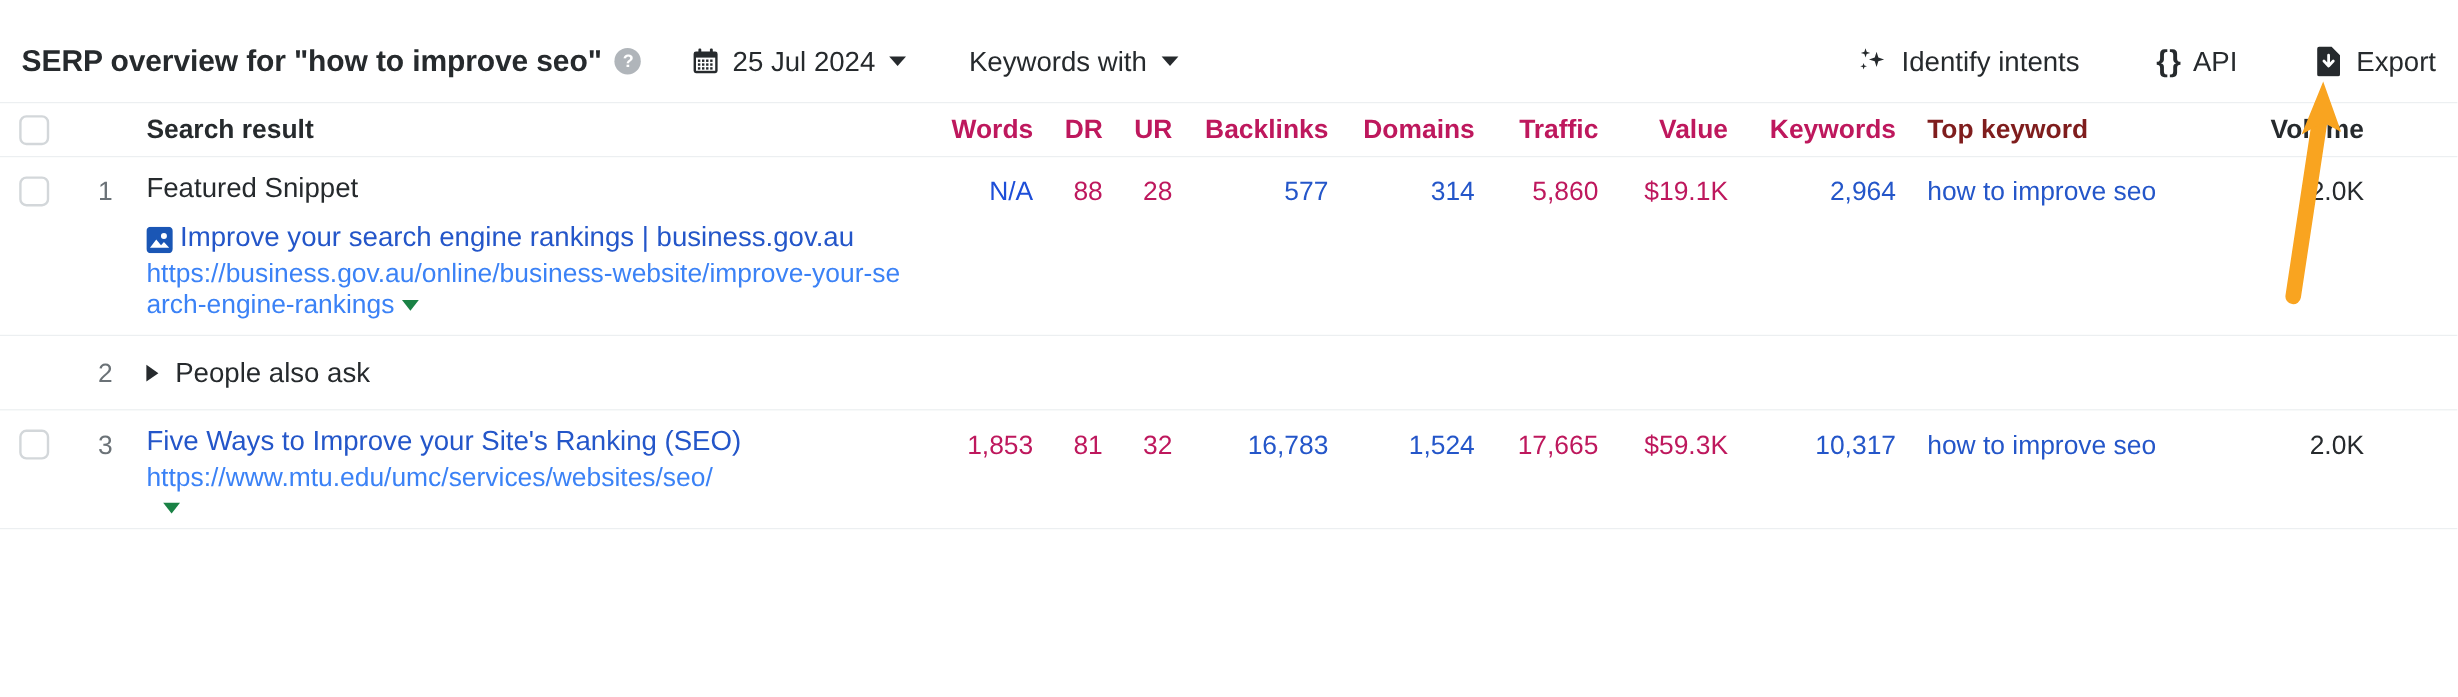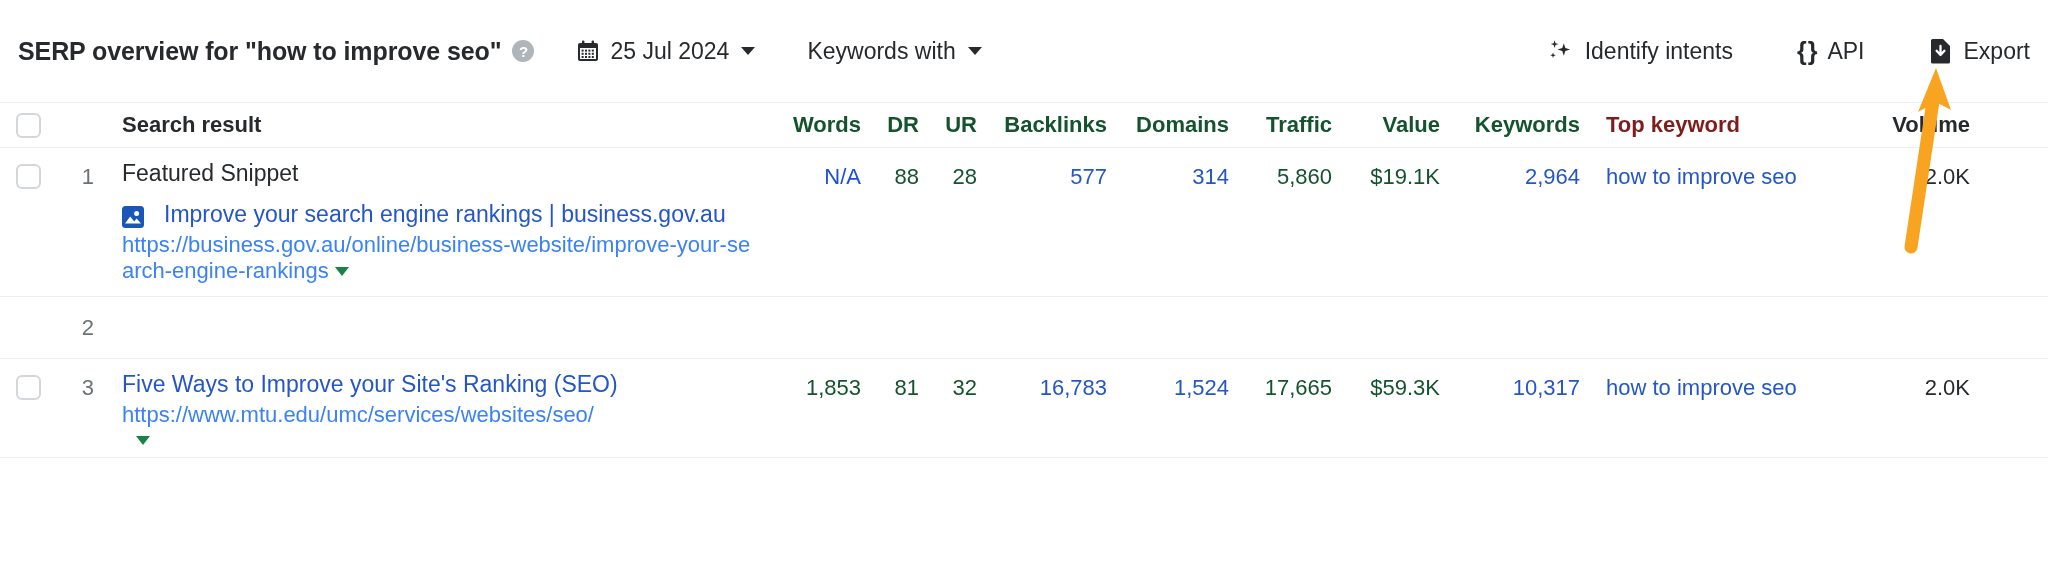--- a/index.html
+++ b/index.html
@@ -108,21 +108,21 @@
     font-weight: bold;
     color: #262a2d;
     letter-spacing: -2px;
     line-height: 1;
   }
   .export-icon { display:block; width:23px; height:26px; }
 
   
   .table {
     position: absolute;
-    left: 0; top: 102px;
+    left: 0; top: 85px;
     width: 2048px;
   }
   .row {
     display: flex;
     align-items: flex-start;
     border-bottom: 1px solid #eceff1;
     width: 2048px;
   }
   .row.header-row {
     border-top: 1px solid #eceff1;
@@ -169,21 +169,21 @@
     white-space: nowrap;
   }
   .serp-feature-label {
     font-size: 23px;
     color: #262a2d;
     margin-bottom: 14px;
   }
   .result-title-line {
     display: flex;
     align-items: flex-start;
-    gap: 20px;
+    gap: 6px;
   }
   .favicon {
     flex: 0 0 auto;
     width: 22px; height: 22px;
     margin-top: 5px;
     display: block;
   }
   .result-title {
     font-size: 23px;
     color: #2456c9;
@@ -222,21 +222,21 @@
     display: flex;
     align-items: center;
     font-size: 23px;
     color: #262a2d;
   }
 
   
   .m {
     text-align: right;
     font-size: 22px;
-    color: #14532d;
+    color: #be185d;
     padding-top: 16px;
     white-space: nowrap;
   }
   .row.header-row .m { padding-top: 0; }
   .m.head { font-weight: bold; }
   .m.link { color: #2456c9; cursor: pointer; }
   .m.na { color: #1d4ed8; }
 
   .c-words     { flex: 0 0 104px; }
   .c-dr        { flex: 0 0 58px; }
@@ -405,20 +405,26 @@
       <div class="m c-traffic">5,860</div>
       <div class="m c-value">$19.1K</div>
       <div class="m link c-keywords">2,964</div>
       <div class="c-topkw">how to improve seo</div>
       <div class="c-volume">2.0K</div>
     </div>
 
     <div class="row data-row" style="height:62px;align-items:center;">
       <div class="cb-cell" style="padding-top:0;"></div>
       <div class="pos-cell" style="padding-top:0;">2</div>
+      <div class="result-cell" style="padding-top:0;padding-bottom:0;">
+        <div class="paa-row-inner">
+          <span class="expand-tri"></span>
+          <span>People also ask</span>
+        </div>
+      </div>
       <div class="m c-words" style="padding-top:0;"></div>
       <div class="m c-dr" style="padding-top:0;"></div>
       <div class="m c-ur" style="padding-top:0;"></div>
       <div class="m c-backlinks" style="padding-top:0;"></div>
       <div class="m c-domains" style="padding-top:0;"></div>
       <div class="m c-traffic" style="padding-top:0;"></div>
       <div class="m c-value" style="padding-top:0;"></div>
       <div class="m c-keywords" style="padding-top:0;"></div>
       <div class="c-topkw" style="padding-top:0;"></div>
       <div class="c-volume" style="padding-top:0;"></div>

